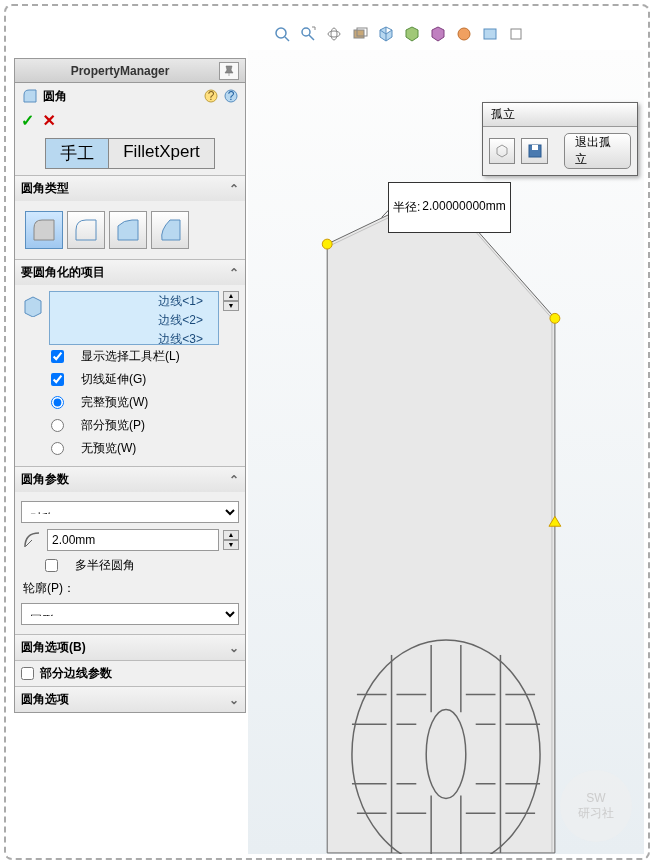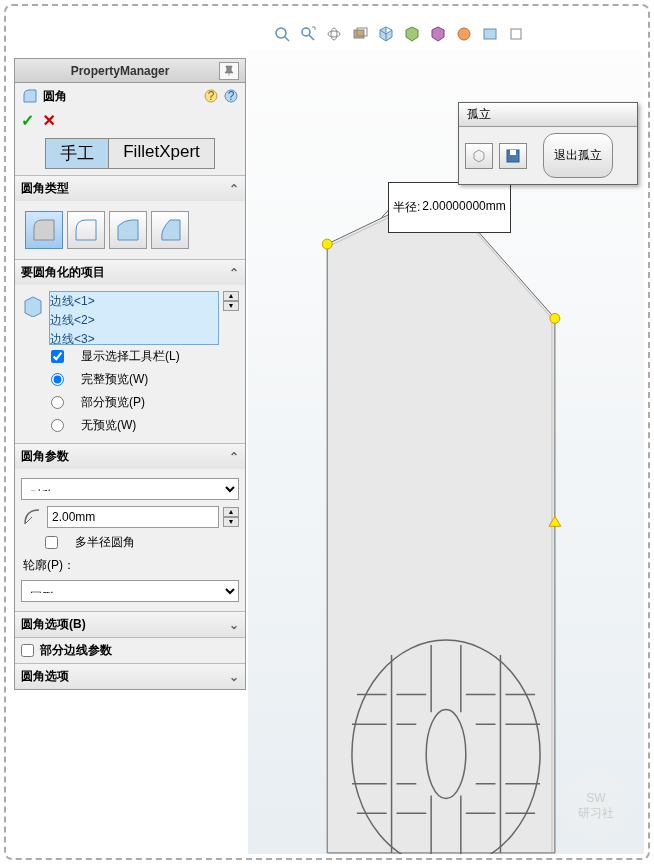--- a/index.html
+++ b/index.html
@@ -35,39 +35,39 @@
 .section-header .collapse { margin-left: auto; color: #666; }
 .section-body { padding: 6px; background: #f0f0f0; }
 
 .type-buttons { display: flex; gap: 4px; padding: 4px; }
 .type-btn { width: 38px; height: 38px; border: 1px solid #999; background: linear-gradient(#fff,#e0e0e0); cursor: pointer; display: flex; align-items: center; justify-content: center; }
 .type-btn.active { background: linear-gradient(#d0e8ff,#a0c8f0); border-color: #5a8fc0; }
 
 .items-row { display: flex; gap: 4px; align-items: flex-start; }
 .items-icon { width: 24px; height: 24px; margin-top: 2px; }
 .items-list { flex: 1; background: #d4ebfb; border: 1px solid #7aa8d0; height: 54px; overflow-y: auto; font-size: 11px; }
-.items-list div { padding: 1px 0; color: #1a4a7a; }
+.items-list div { padding: 1px 15px; color: #1a4a7a; text-align: right; }
 
 .checkbox-row, .radio-row { display: flex; align-items: center; gap: 17px; padding: 3px 2px 3px 30px; }
 .checkbox-row input, .radio-row input { cursor: pointer; }
 
 .param-row { display: flex; align-items: center; gap: 4px; padding: 3px 0; }
 .param-icon { width: 22px; height: 22px; display: flex; align-items: center; justify-content: center; }
 .param-select, .param-input { flex: 1; border: 1px solid #999; background: #fff; padding: 8px 4px; height: 22px; }
 .spinner { width: 16px; display: flex; flex-direction: column; }
 .spinner div { height: 10px; border: 1px solid #999; background: #e8e8e8; font-size: 7px; text-align: center; line-height: 8px; cursor: pointer; }
 
 .label-row { padding: 3px 2px; }
 
 .viewport { position: absolute; top: 50px; left: 248px; right: 10px; bottom: 10px; background: linear-gradient(180deg, #fdfdfd 0%, #e8eef2 100%); }
 
 .popup { position: absolute; background: #f0f0f0; border: 1px solid #666; box-shadow: 2px 2px 4px rgba(0,0,0,0.3); }
 .popup-title { background: linear-gradient(#fff,#ddd); padding: 3px 8px; border-bottom: 1px solid #999; }
 .popup-body { padding: 6px; display: flex; gap: 6px; align-items: center; }
-.popup-btn { border: 1px solid #888; background: linear-gradient(#fff,#ddd); padding: 13px 10px; cursor: pointer; border-radius: 12px; margin-left: 10px; }
+.popup-btn { border: 1px solid #888; background: linear-gradient(#fff,#ddd); padding: 0 10px; cursor: pointer; border-radius: 5px; margin-left: 10px; }
 .popup-iconbtn { width: 28px; height: 26px; border: 1px solid #888; background: linear-gradient(#fff,#e0e0e0); display: flex; align-items: center; justify-content: center; cursor: pointer; }
 
 .dim-box { position: absolute; background: #fff; border: 1px solid #333; padding: 16px 4px; display: flex; gap: 2px; font-size: 11px; }
 
 .model-svg { position: absolute; top: 0; left: 0; width: 100%; height: 100%; }
 .watermark { position: absolute; bottom: 12px; right: 12px; width: 72px; height: 72px; border-radius: 50%; background: rgba(240,240,240,0.5); display: flex; flex-direction: column; align-items: center; justify-content: center; color: #ccc; font-size: 13px; }
 </style>
 </head>
 <body>
 
@@ -213,20 +213,24 @@
           <div>边线&lt;3&gt;</div>
         </div>
         <div class="spinner">
             <div>▲</div>
             <div>▼</div>
           </div>
       </div>
       <div class="checkbox-row">
         <input type="checkbox" checked="" style="">
           <span>显示选择工具栏(L)</span>
+      </div>
+      <div class="checkbox-row">
+        <input type="checkbox" checked="" style="">
+          <span>切线延伸(G)</span>
       </div>
       <div class="radio-row">
         <input type="radio" name="prev" checked="" style="">
           <span>完整预览(W)</span>
       </div>
       <div class="radio-row">
         <input type="radio" name="prev" style="">
           <span>部分预览(P)</span>
       </div>
       <div class="radio-row">
@@ -322,21 +326,21 @@
       <line x1="105" y1="162" x2="105" y2="230"></line>
       <line x1="145" y1="20" x2="145" y2="220"></line>
     </g>
   </svg>
 
   <div class="dim-box" style="top:132px; left:140px">
     <span>半径:</span>
     <span>2.00000000mm</span>
   </div>
 
-  <div class="popup" style="top:52px; right:6px; width:180px">
+  <div class="popup" style="top:52px; right:6px; width:156px">
     <div class="popup-title">孤立</div>
     <div class="popup-body">
       <div class="popup-iconbtn">
           <svg width="18" height="18" viewBox="0 0 18 18">
             <path d="M9 3 L14 6 L14 12 L9 15 L4 12 L4 6 Z" fill="none" stroke="#999"></path>
           </svg>
         </div>
       <div class="popup-iconbtn">
           <svg width="18" height="18" viewBox="0 0 18 18">
             <rect x="3" y="3" width="12" height="12" fill="#4a7ab0" stroke="#2a5a90"></rect>

